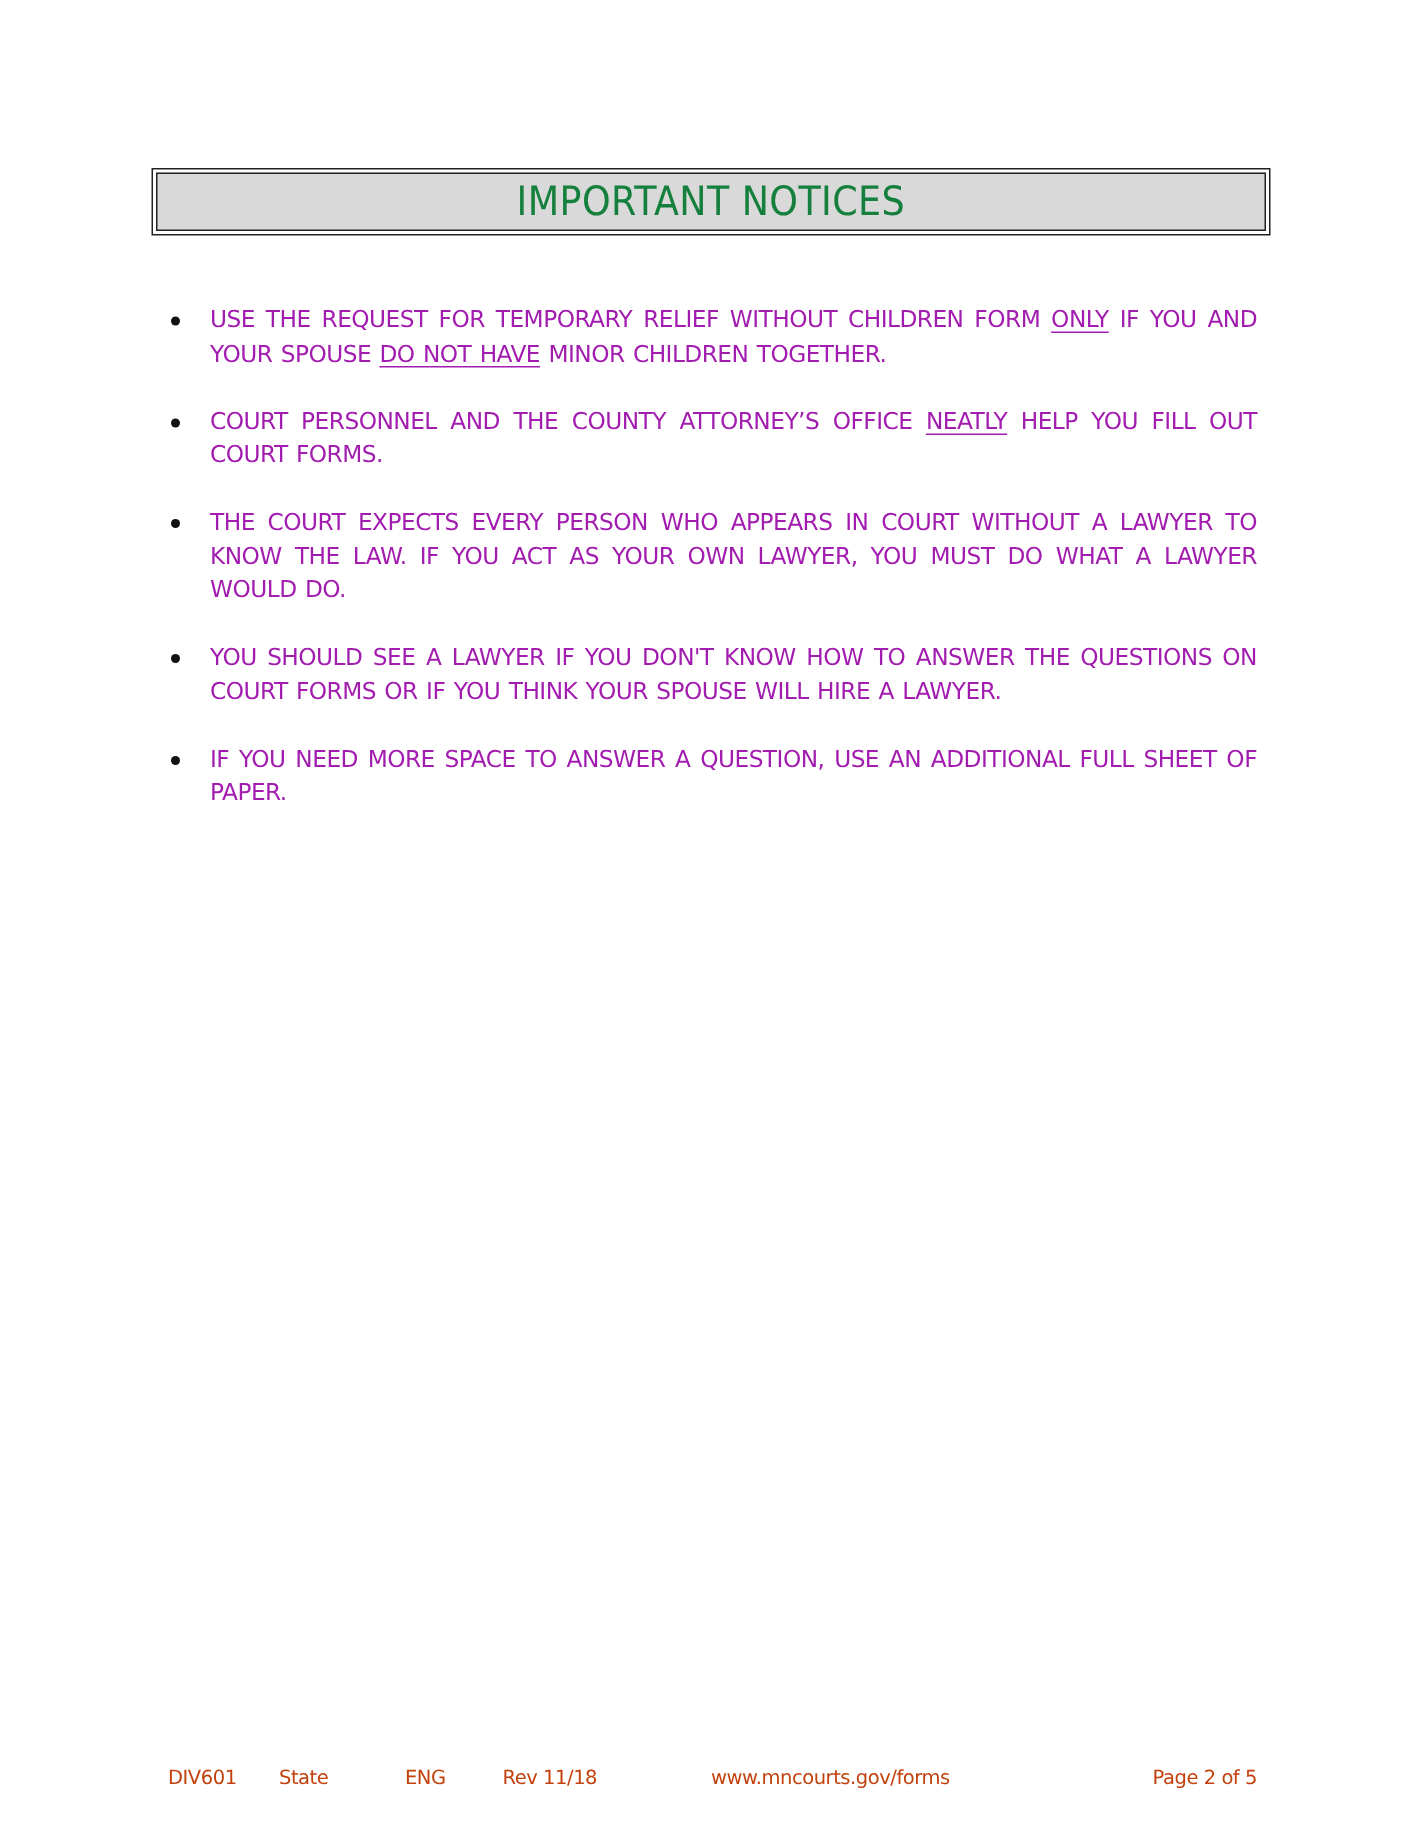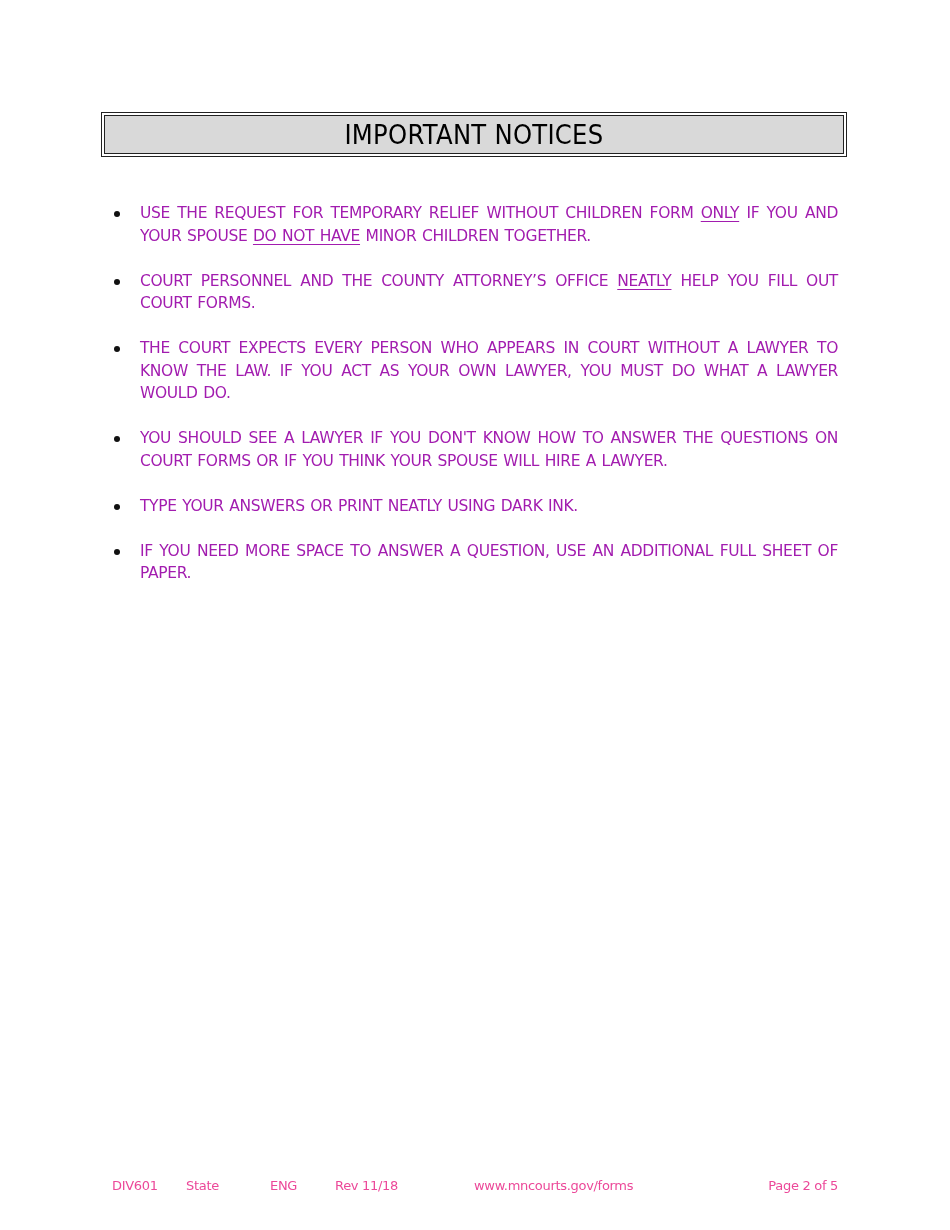--- a/index.html
+++ b/index.html
@@ -4,35 +4,35 @@
 <style>
   html, body { margin:0; padding:0; background:#ffffff; }
   body { width:950px; height:1230px; position:relative; font-family:"DejaVu Sans Condensed","DejaVu Sans", sans-serif; color:#111; }
   .title-box {
     position:absolute; left:101px; top:112px; width:746px; height:45px;
     border:1px solid #222; background:#fff; box-sizing:border-box; padding:2px;
   }
   .title-inner {
     width:100%; height:100%; background:#d9d9d9; border:1.5px solid #222; box-sizing:border-box;
     display:flex; align-items:center; justify-content:center;
-    font-size:27px; letter-spacing:0.3px; color:#000000; font-family:"DejaVu Sans", sans-serif; transform-origin:center;
+    font-size:27px; letter-spacing:0.3px; color:#15803d; font-family:"DejaVu Sans", sans-serif; transform-origin:center;
   }
   .title-inner span { display:inline-block; transform:scaleX(0.9); }
   ul.notices { position:absolute; left:110px; top:202px; width:728px; margin:0; padding:0; list-style:none; }
   ul.notices li {
     position:relative; padding-left:30px; margin-bottom:22.5px;
     font-size:15.5px; line-height:22.5px; text-align:justify; color:#a21caf;
     font-family:"DejaVu Sans", sans-serif;
   }
   ul.notices li .txt { display:block; letter-spacing:-0.35px; word-spacing:1px; }
   ul.notices li::before {
     content:""; position:absolute; left:4px; top:9px; width:6px; height:6px; border-radius:50%; background:#111;
   }
   .u { text-decoration:underline; text-underline-offset:3px; }
-  .footer { position:absolute; top:1178px; left:112px; width:726px; height:20px; font-size:13px; color:#ec4899; font-family:"DejaVu Sans", sans-serif; letter-spacing:-0.3px; }
+  .footer { position:absolute; top:1178px; left:112px; width:726px; height:20px; font-size:13px; color:#c2410c; font-family:"DejaVu Sans", sans-serif; letter-spacing:-0.3px; }
   .footer span { position:absolute; top:0; white-space:nowrap; }
 </style>
 </head>
 <body>
 
 <div class="title-box">
   <div class="title-inner">
     <span>IMPORTANT NOTICES</span>
   </div>
 </div>
@@ -44,23 +44,20 @@
   <li>
       <span class="txt"><span>COURT PERSONNEL AND THE COUNTY ATTORNEY’S OFFICE </span><span class="u">NEATLY</span><span> HELP YOU FILL OUT COURT FORMS.</span></span>
     </li>
   <li>
       <span class="txt">THE COURT EXPECTS EVERY PERSON WHO APPEARS IN COURT WITHOUT A LAWYER TO KNOW THE LAW.  IF YOU ACT AS YOUR OWN LAWYER, YOU MUST DO WHAT A LAWYER WOULD DO.</span>
     </li>
   <li>
       <span class="txt">YOU SHOULD SEE A LAWYER IF YOU DON'T KNOW HOW TO ANSWER THE QUESTIONS ON COURT FORMS OR IF YOU THINK YOUR SPOUSE WILL HIRE A LAWYER.</span>
     </li>
   <li>
-      <span class="txt">TYPE YOUR ANSWERS OR PRINT NEATLY USING DARK INK.</span>
-    </li>
-  <li>
       <span class="txt">IF YOU NEED MORE SPACE TO ANSWER A QUESTION, USE AN ADDITIONAL FULL SHEET OF PAPER.</span>
     </li>
 </ul>
 
 <div class="footer">
   <span style="left:0">DIV601</span>
   <span style="left:74px">State</span>
   <span style="left:158px">ENG</span>
   <span style="left:223px">Rev 11/18</span>
   <span style="left:362px">www.mncourts.gov/forms</span>

